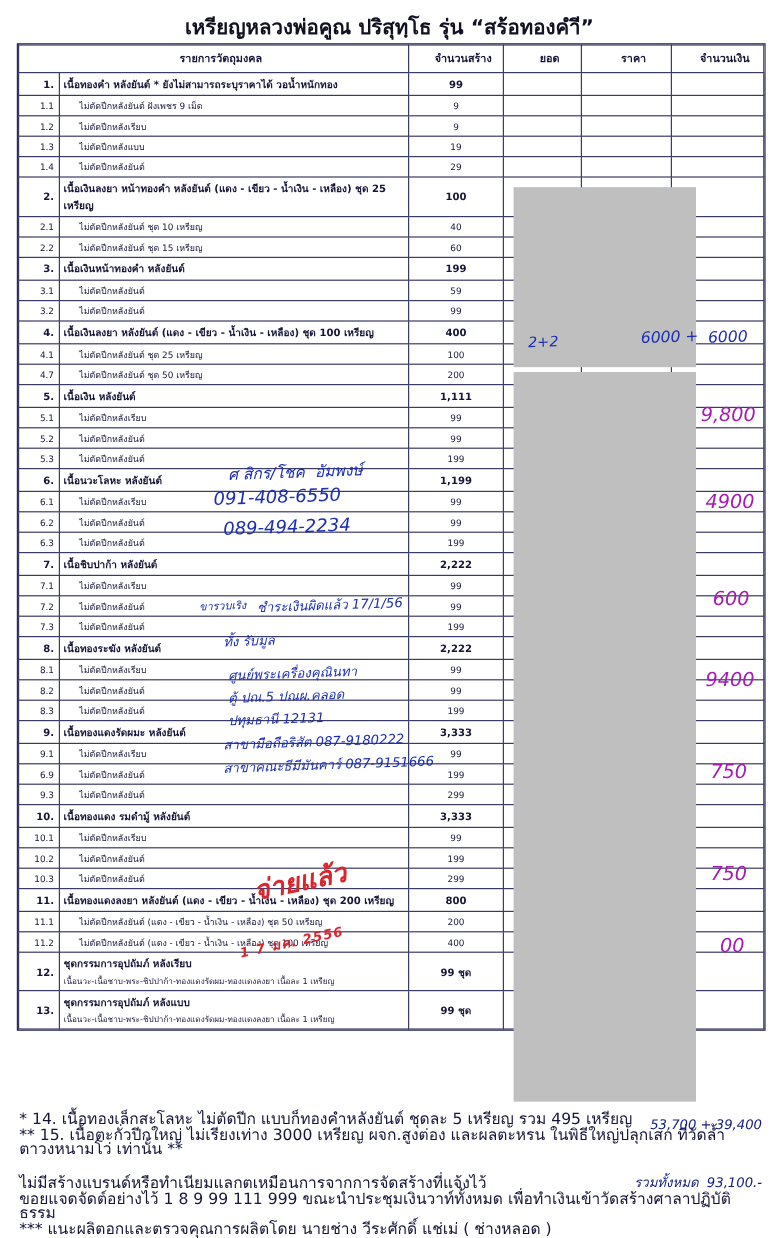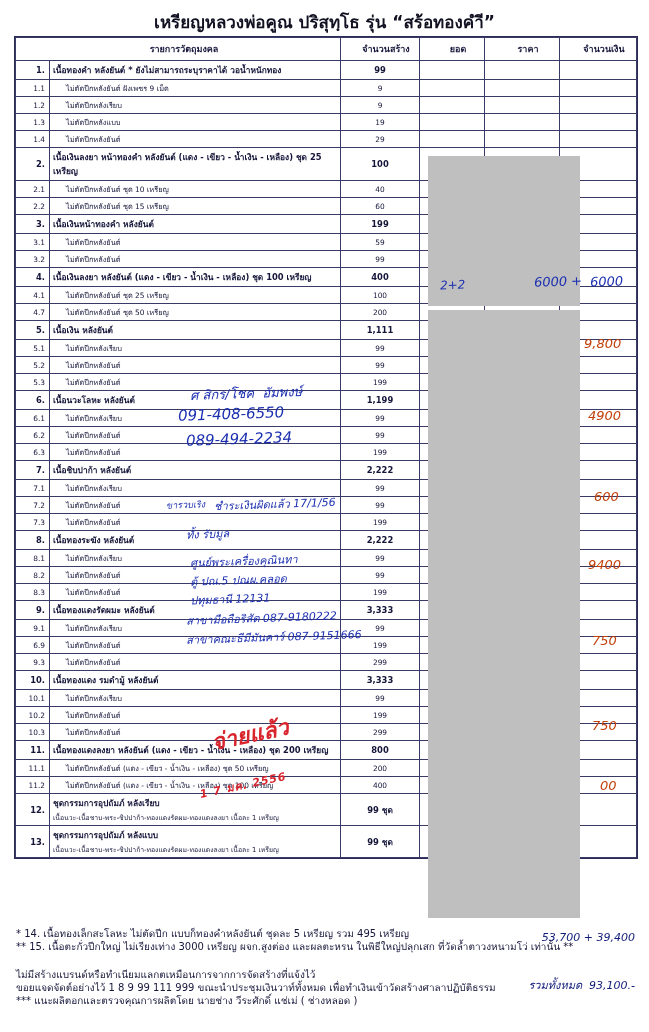--- a/index.html
+++ b/index.html
@@ -56,21 +56,21 @@
   tr.sub > td{ font-weight:normal; font-size:7.4px;}
   tr.sub td.desc{ padding-left:16px;}
   tr.main{ height:17px;}
   tr.sub{ height:14px;}
   tr.tall{ height:26px;margin-left:27px;}
   .footnotes{
     position:absolute;
     left:16px;
     top:928px;
     width:600px;
-    font-size:10px;
+    font-size:13px;
     line-height:12px;
     color:#15153a;
   }
   .footnotes .fn{ margin-bottom:1px;}
   .redact{
     position:absolute;
     background:#bfbfbf;
   }
   .hw{
     position:absolute;
@@ -86,22 +86,22 @@
     color:#d8252e;
     font-weight:bold;
     font-style:italic;
     transform:rotate(-12deg);
     white-space:pre;
   }
   .stamp .big{font-size:22px;}
   .stamp .small{font-size:11px;display:block;margin-top:2px;letter-spacing:1px;}
   .hw-right{
     position:absolute;
-    color:#c2410c;
-    font-size:13px;
+    color:#a21caf;
+    font-size:16px;
     font-style:italic;
     white-space:pre;
   }
   .bottom-calc{
     position:absolute;
     right:14px;
     bottom:6px;
     text-align:right;
     color:#101c7a;
     font-size:11px;

